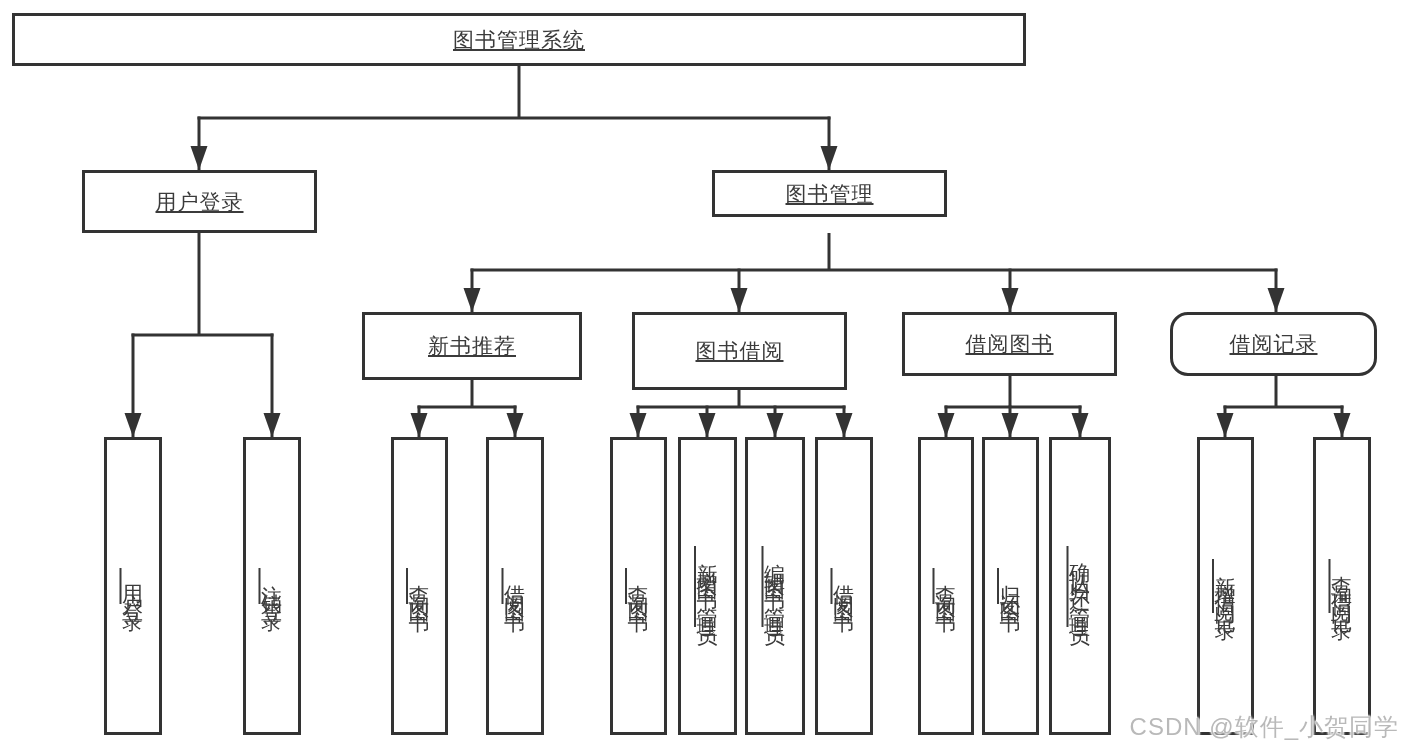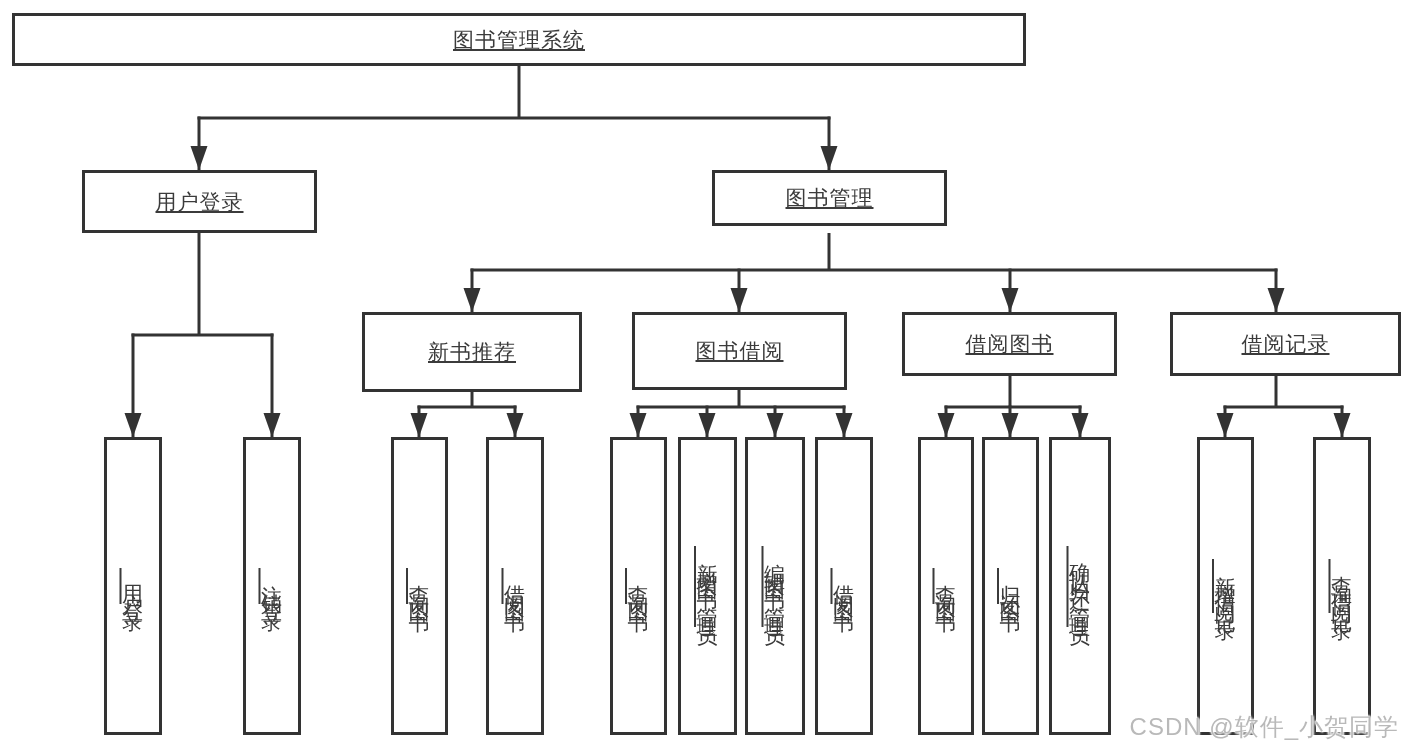--- a/index.html
+++ b/index.html
@@ -125,26 +125,26 @@
         <line x1="1223.5" y1="407" x2="1343.5" y2="407"></line>
         <line x1="1225" y1="405.5" x2="1225" y2="437" marker-end="url(#arrow)"></line>
         <line x1="1342" y1="405.5" x2="1342" y2="437" marker-end="url(#arrow)"></line>
       </g>
     </g>
   </svg>
 
   <div class="box" style="left:12px; top:13px; width:1014px; height:53px;">图书管理系统</div>
 
   <div class="box" style="left:82px; top:170px; width:235px; height:63px;">用户登录</div>
-  <div class="box" style="left:712px; top:170px; width:235px; height:56px;">图书管理</div>
+  <div class="box" style="left:712px; top:170px; width:235px; height:47px;">图书管理</div>
 
-  <div class="box" style="left:362px; top:312px; width:220px; height:80px;">新书推荐</div>
+  <div class="box" style="left:362px; top:312px; width:220px; height:68px;">新书推荐</div>
   <div class="box" style="left:632px; top:312px; width:215px; height:78px;">图书借阅</div>
   <div class="box" style="left:902px; top:312px; width:215px; height:64px;">借阅图书</div>
-  <div class="box" style="left:1170px; top:312px; width:231px; height:64px;">借阅记录</div>
+  <div class="box" style="left:1170px; top:312px; width:207px; height:64px;border-radius:18px;">借阅记录</div>
 
   <div class="box leaf" style="left:104px; top:437px; width:58px; height:298px;">用户登录</div>
   <div class="box leaf" style="left:243px; top:437px; width:58px; height:298px;">注销登录</div>
 
   <div class="box leaf" style="left:391px; top:437px; width:57px; height:298px;">查询图书</div>
   <div class="box leaf" style="left:486px; top:437px; width:58px; height:298px;">借阅图书</div>
 
   <div class="box leaf" style="left:610px; top:437px; width:57px; height:298px;">查询图书</div>
   <div class="box leaf" style="left:678px; top:437px; width:59px; height:298px;">新增图书（管理员）</div>
   <div class="box leaf" style="left:745px; top:437px; width:60px; height:298px;">编辑图书（管理员）</div>

